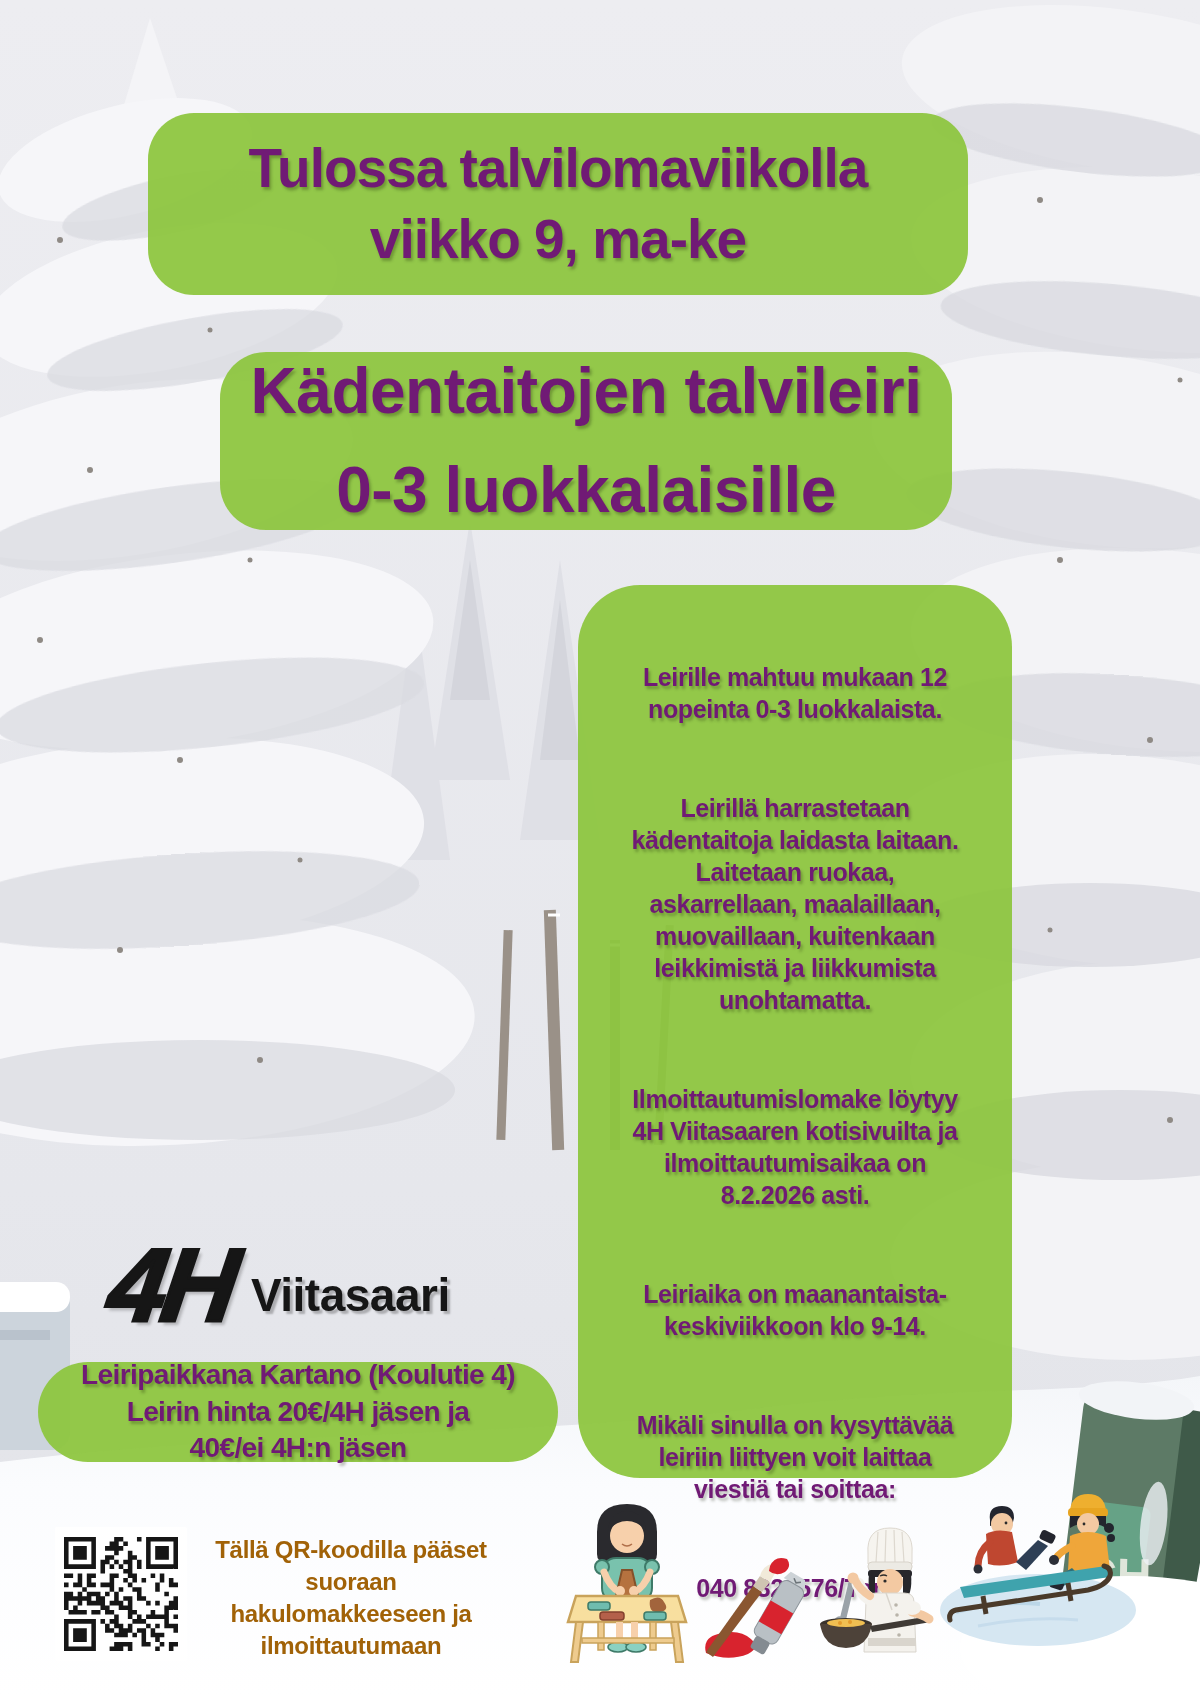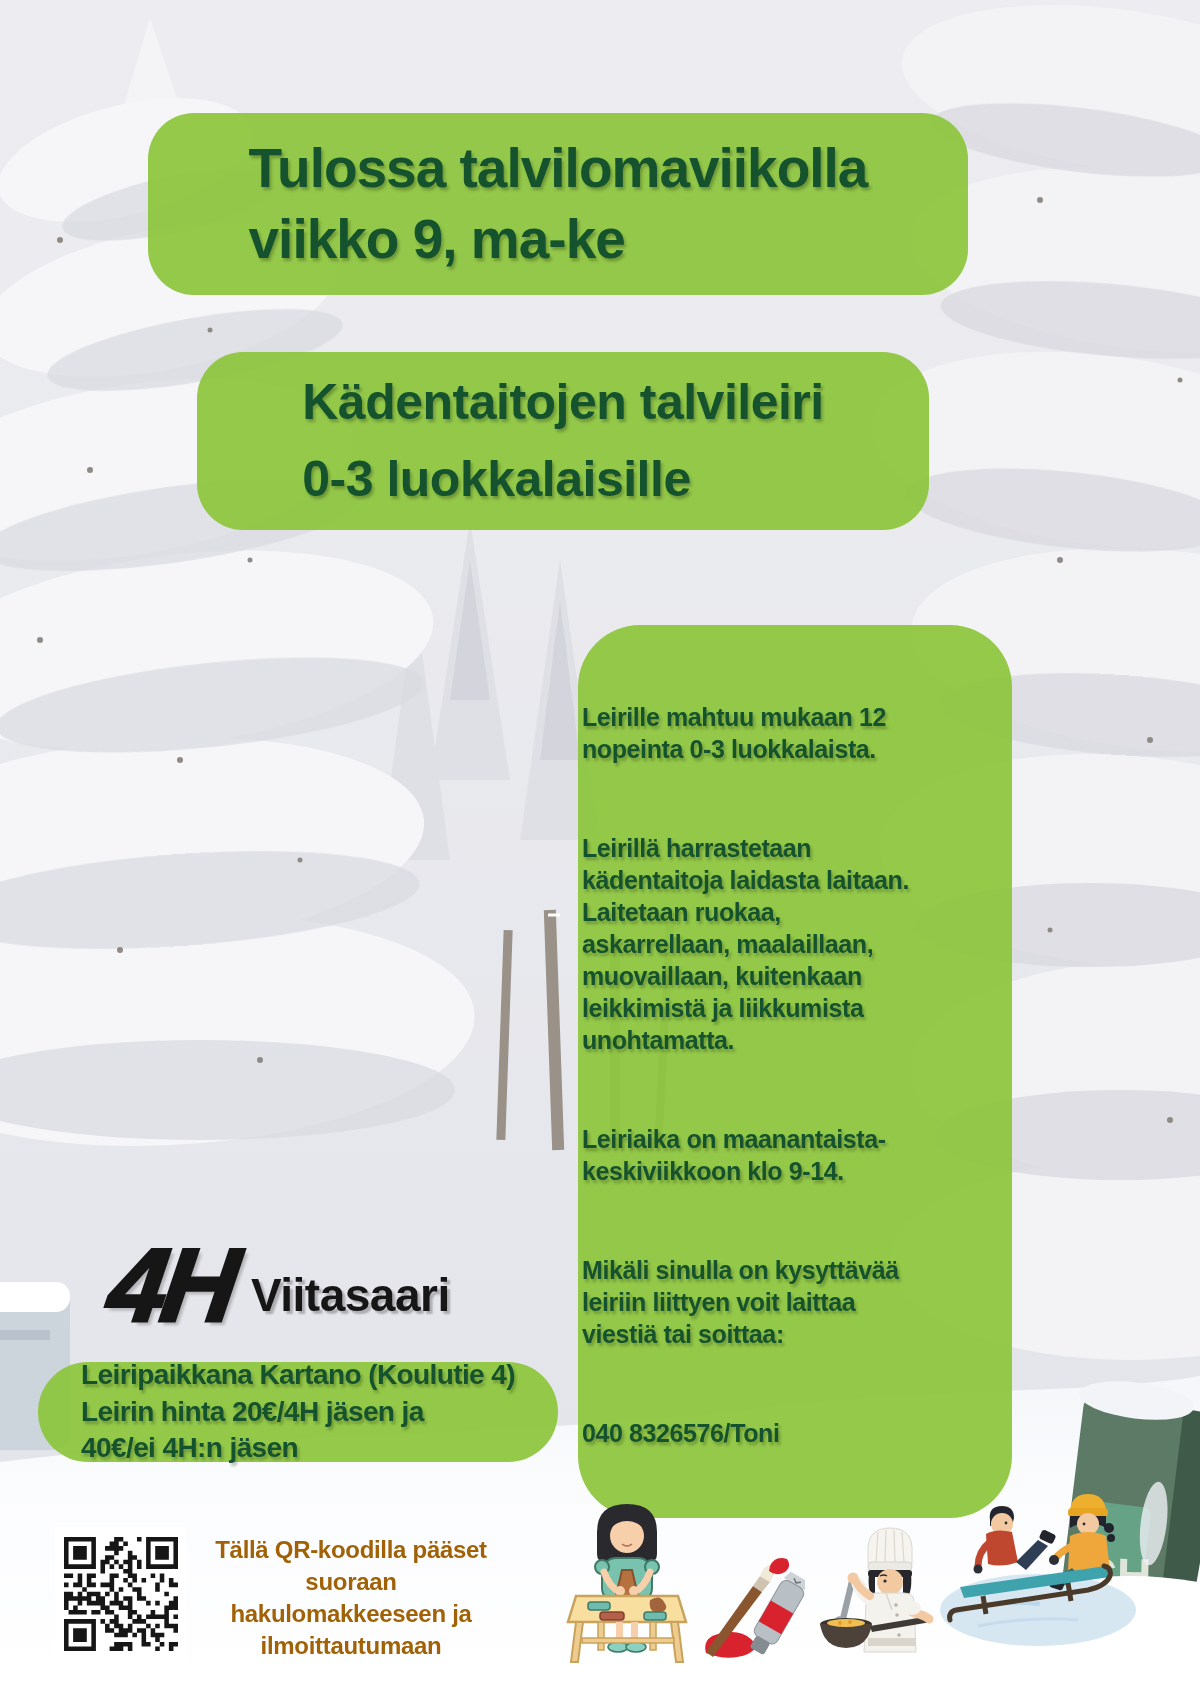--- a/index.html
+++ b/index.html
@@ -5,31 +5,31 @@
   html,body{margin:0;padding:0;background:#ffffff;}
   .poster{
     position:relative;width:1200px;height:1697px;overflow:hidden;
     font-family:"Liberation Sans","DejaVu Sans",sans-serif;
     background:#e9eaee;
   }
   .bg{position:absolute;left:0;top:0;width:1200px;height:1697px;z-index:0;}
   .green-box{
     position:absolute;z-index:2;
     background:rgba(141,198,63,0.94);
-    color:#14532d;font-weight:bold;text-align:left;white-space:pre-line;
+    color:#701a75;font-weight:bold;text-align:center;white-space:pre-line;
     display:flex;align-items:center;justify-content:center;
     text-shadow:2px 3px 3px rgba(20,30,5,0.28);
   }
   #header-box{left:148px;top:113px;width:820px;height:182px;border-radius:46px;
     font-size:55px;line-height:1.3;letter-spacing:-1px;}
-  #subheader-box{left:197px;top:352px;width:732px;height:178px;border-radius:46px;
-    font-size:50px;line-height:1.55;letter-spacing:-0.5px;}
+  #subheader-box{left:220px;top:352px;width:732px;height:178px;border-radius:46px;
+    font-size:64px;line-height:1.55;letter-spacing:-0.5px;}
   #info-panel{left:578px;top:585px;width:434px;height:893px;border-radius:62px;
     font-size:25px;line-height:1.28;letter-spacing:-0.4px;
-    display:block;padding:44px 4px 30px 4px;box-sizing:border-box;margin-top:40px;}
+    display:block;padding:44px 4px 30px 4px;box-sizing:border-box;}
   #info-panel p{margin:0 0 35px 0;}
   #info-panel p:last-child{margin-bottom:0;}
   #location-box{left:38px;top:1362px;width:520px;height:100px;border-radius:56px;
     font-size:28px;line-height:1.3;letter-spacing:-0.6px;}
   .logo{position:absolute;left:110px;top:1222px;z-index:2;display:flex;align-items:flex-end;gap:18px;color:#161616;}
   .logo-mark{
     font-size:104px;line-height:0.82;font-weight:bold;font-style:italic;
     transform:skewX(-8deg);letter-spacing:-5px;
     -webkit-text-stroke:3px #161616;
     text-shadow:4px 4px 3px rgba(0,0,0,0.22);
@@ -183,20 +183,24 @@
   <div class="green-box" id="info-panel">
     <p>Leirille mahtuu mukaan 12
 nopeinta 0-3 luokkalaista.</p>
     <p>Leirillä harrastetaan
 kädentaitoja laidasta laitaan.
 Laitetaan ruokaa,
 askarrellaan, maalaillaan,
 muovaillaan, kuitenkaan
 leikkimistä ja liikkumista
 unohtamatta.</p>
+    <p>Ilmoittautumislomake löytyy
+4H Viitasaaren kotisivuilta ja
+ilmoittautumisaikaa on
+8.2.2026 asti.</p>
     <p>Leiriaika on maanantaista-
 keskiviikkoon klo 9-14.</p>
     <p>Mikäli sinulla on kysyttävää
 leiriin liittyen voit laittaa
 viestiä tai soittaa:</p>
     <p>040 8326576/Toni</p>
   </div>
 
   <div class="logo">
     <span class="logo-mark">4H</span>

